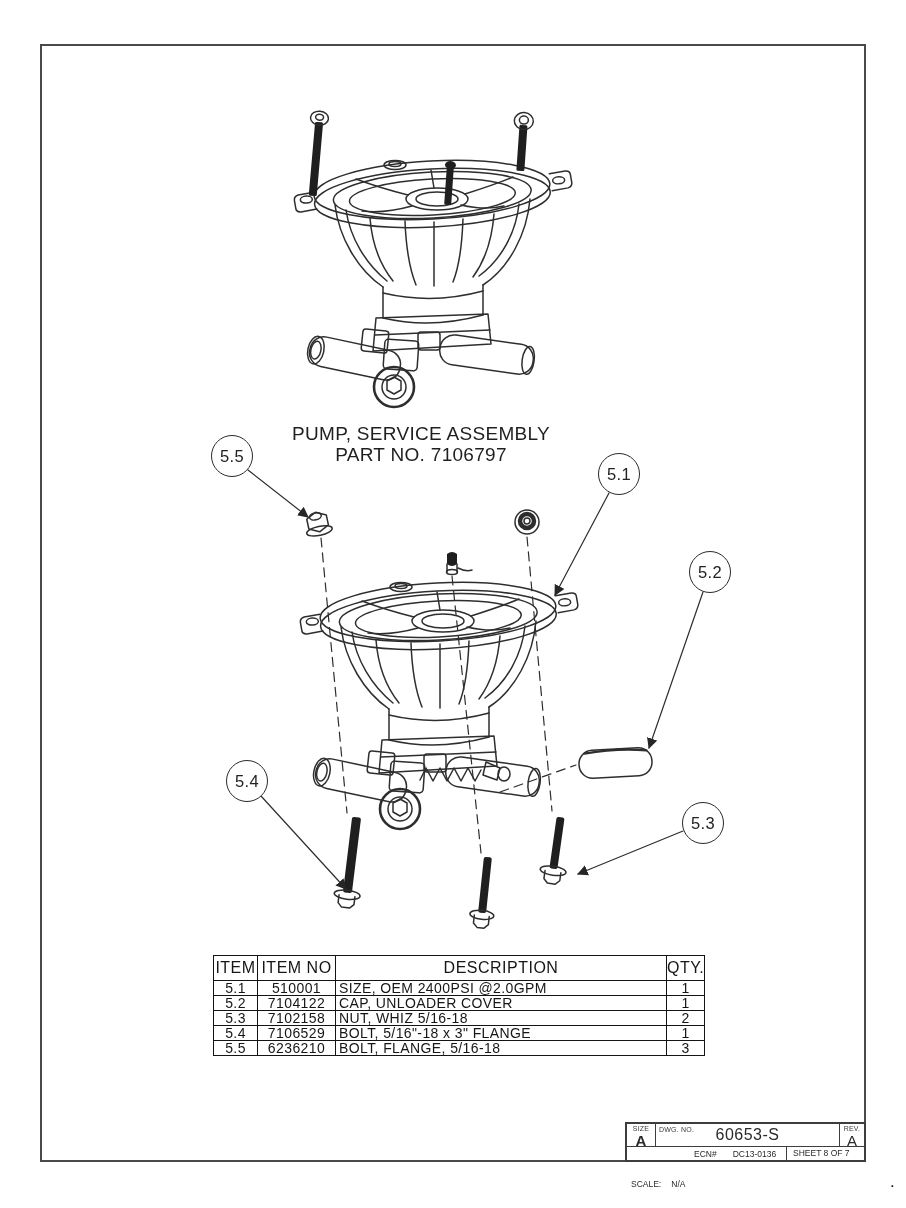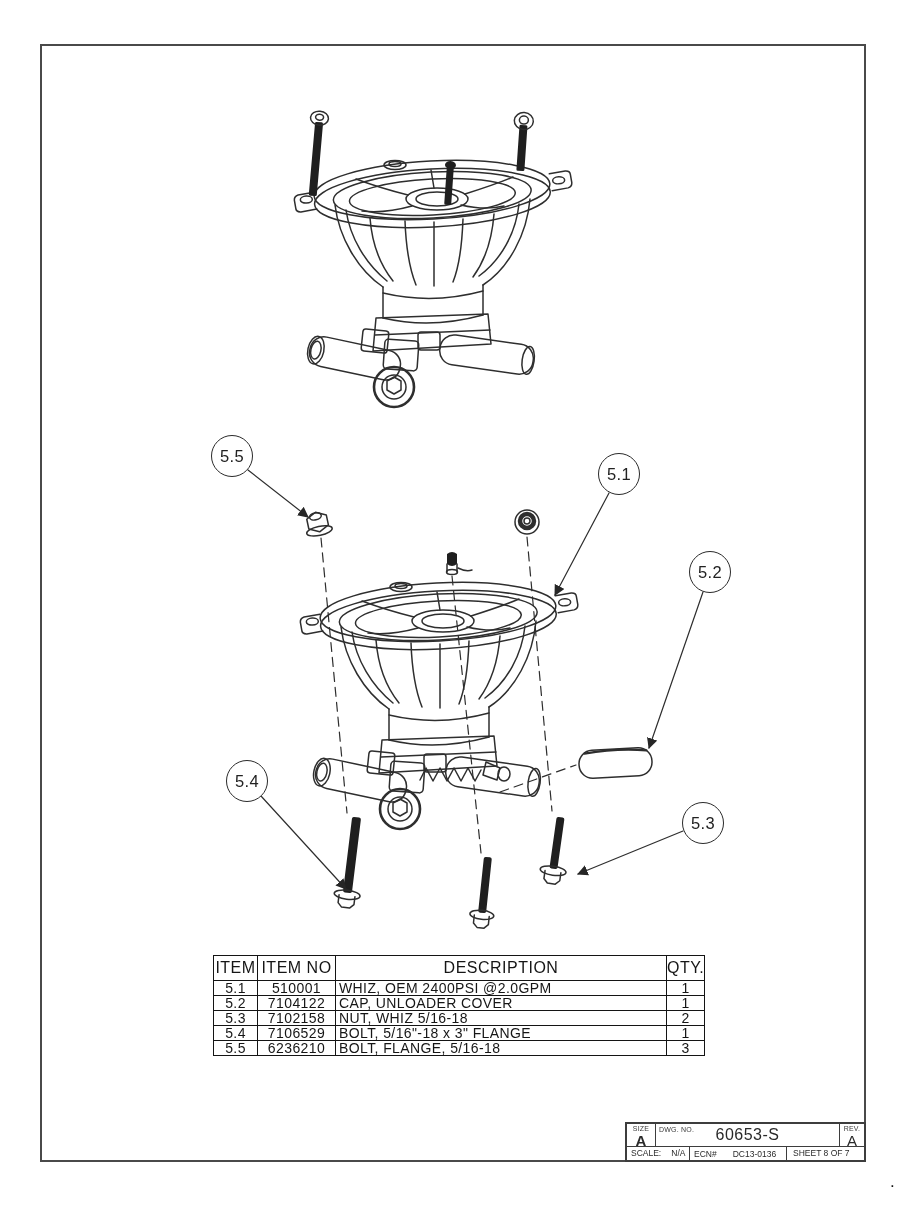--- a/index.html
+++ b/index.html
@@ -47,21 +47,21 @@
   .tb-row1 {display:flex; flex:1; border-bottom:1.5px solid #3d3d3d; min-height:0;}
   .tb-size {width:28px; border-right:1.5px solid #3d3d3d; display:flex; flex-direction:column; align-items:center;}
   .tb-label {font-size:7px; letter-spacing:.2px; line-height:8px; padding-top:1px; color:#3a3a3a;}
   .tb-size-val {font-size:15px; font-weight:700; line-height:15px;}
   .tb-dwg {flex:1; position:relative; display:flex; align-items:flex-end; justify-content:center;}
   .tb-dwg .tb-label {position:absolute; top:1px; left:3px;}
   .tb-dwg-val {font-size:16px; line-height:20px; letter-spacing:.5px; padding-bottom:1px;}
   .tb-rev {width:24px; border-left:1.5px solid #3d3d3d; display:flex; flex-direction:column; align-items:center;}
   .tb-rev-val {font-size:15px; line-height:15px;}
   .tb-row2 {display:flex; height:13px; font-size:8.5px; line-height:12px;}
-  .tb-scale {width:58px; border-right:1.5px solid #3d3d3d; display:flex; gap:10px; padding-left:4px;}
+  .tb-scale {width:58px; border-right:1.5px solid #3d3d3d; display:flex; gap:10px; padding-left:4px;margin-top:31px;}
   .tb-ecn {flex:1; display:flex; gap:16px; padding-left:4px;align-items:center;}
   .tb-sheet {width:71px; border-left:1.5px solid #3d3d3d; padding-left:6px;}
 
   .stray {position:absolute; left:890px; top:1172px; font-size:17px; color:#111;}
 </style>
 </head>
 <body>
 
 <div class="page">
 
@@ -219,20 +219,24 @@
       <g stroke-width="1.2">
         <line x1="248" y1="470" x2="308" y2="517" marker-end="url(#arrow)"></line>
         <line x1="609" y1="493" x2="555" y2="595" marker-end="url(#arrow)"></line>
         <line x1="703" y1="592" x2="649" y2="748" marker-end="url(#arrow)"></line>
         <line x1="261" y1="796" x2="346" y2="889" marker-end="url(#arrow)"></line>
         <line x1="683" y1="831" x2="578" y2="874" marker-end="url(#arrow)"></line>
       </g>
     </g>
   </svg>
 
+  <div class="assembly-title">
+    <div>PUMP, SERVICE ASSEMBLY</div>
+    <div>PART NO. 7106797</div>
+  </div>
 
   <div class="balloon" style="left:598px;top:453px">5.1</div>
   <div class="balloon" style="left:689px;top:551px">5.2</div>
   <div class="balloon" style="left:682px;top:802px">5.3</div>
   <div class="balloon" style="left:226px;top:760px">5.4</div>
   <div class="balloon" style="left:211px;top:435px">5.5</div>
 
   <table class="parts-table">
     <colgroup>
         <col style="width:44px">
@@ -245,21 +249,21 @@
         <th>ITEM</th>
         <th>ITEM NO</th>
         <th>DESCRIPTION</th>
         <th>QTY.</th>
       </tr>
     </thead>
     <tbody>
       <tr>
         <td class="c-item">5.1</td>
         <td class="c-part">510001</td>
-        <td class="c-desc">WHIZ, OEM 2400PSI @2.0GPM</td>
+        <td class="c-desc">SIZE, OEM 2400PSI @2.0GPM</td>
         <td class="c-qty">1</td>
       </tr>
       <tr>
         <td class="c-item">5.2</td>
         <td class="c-part">7104122</td>
         <td class="c-desc">CAP, UNLOADER COVER</td>
         <td class="c-qty">1</td>
       </tr>
       <tr>
         <td class="c-item">5.3</td>

